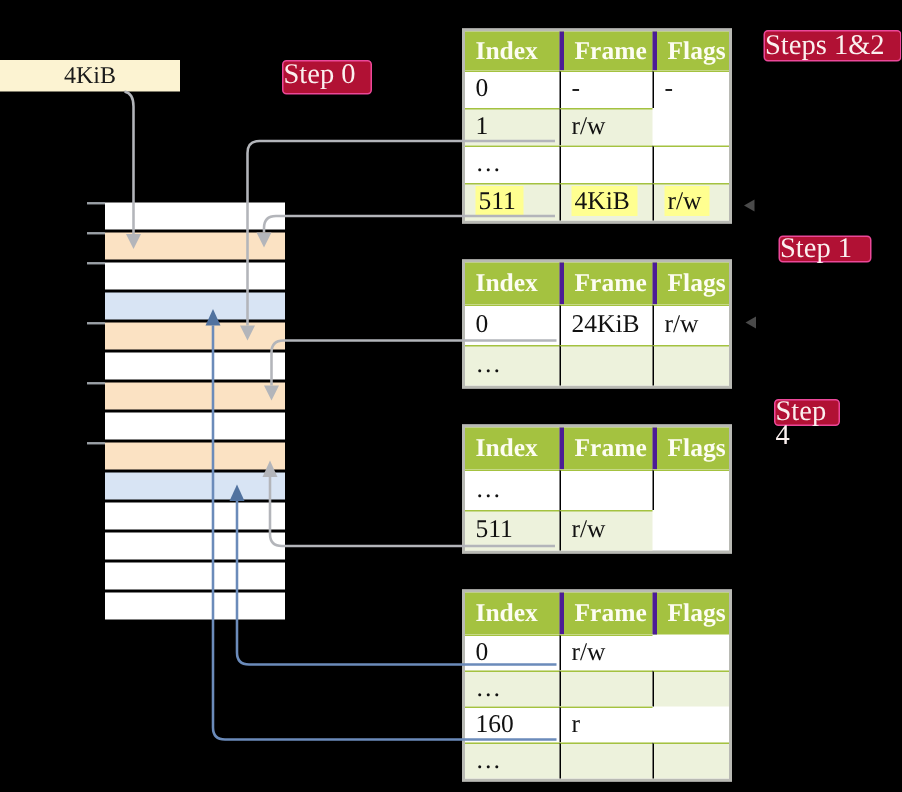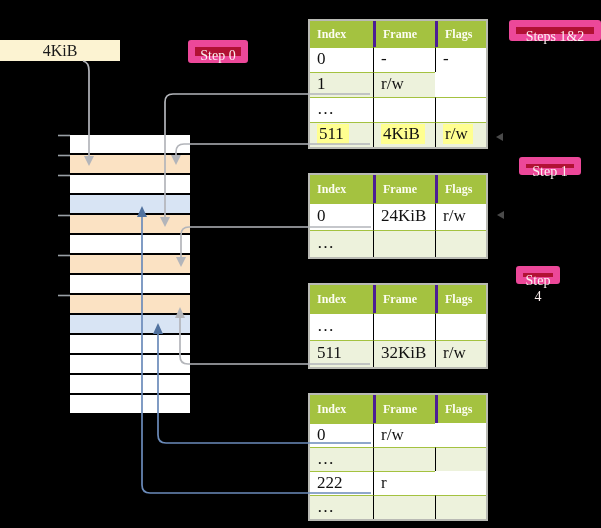--- a/index.html
+++ b/index.html
@@ -4,42 +4,42 @@
 <style>
   html,body{margin:0;padding:0;background:#000;}
   #stage{position:relative;width:601px;height:528px;background:#000;overflow:hidden;
          font-family:"Liberation Serif","DejaVu Serif",serif;}
 
   
   #reg{position:absolute;left:0;top:40px;width:120px;height:21px;background:#fcf3d2;
        color:#1a1a1a;font-size:16px;line-height:21px;text-align:center;}
 
   
-  .badge{position:absolute;background:#b11134;border:7px solid #ec4899;box-sizing:border-box;
-         color:#fbf0ef;font-size:14px;text-align:center;border-radius:3px;}
+  .badge{position:absolute;background:#b11134;border:1px solid #ec4899;box-sizing:border-box;
+         color:#fbf0ef;font-size:19px;text-align:left;border-radius:3px;}
   #badge-step0 {left:188px;top:40px;width:60px;height:23px;line-height:17px;}
   #badge-steps12{left:509px;top:20px;width:92px;height:21px;line-height:19px;}
   #badge-step3 {left:519px;top:157px;width:62px;height:18px;line-height:16px;}
   #badge-step4 {left:516px;top:266px;width:44px;height:18px;line-height:16px;}
 
   
   #memory{position:absolute;left:70px;top:135px;width:120px;}
   .mrow{height:18px;margin-bottom:2px;}
   .mrow[data-fill="white"]{background:#ffffff;}
   .mrow[data-fill="orange"]{background:#fbe2c3;}
   .mrow[data-fill="blue"]{background:#d8e4f4;}
 
   
   .ptable{position:absolute;left:308px;width:176px;border:2px solid #b9bab4;background:#fff;}
   .t1{top:19px; --hh:26px;--rh:25px;}
   .t2{top:173px;--hh:28px;--rh:27px;}
   .t3{top:283px;--hh:28px;--rh:27px;}
   .t4{top:393px;--hh:28px;--rh:24px;}
   .thead,.trow{display:grid;grid-template-columns:63px 62px 51px;}
-  .hc{background:#a4c240;color:#fdfdf2;font-weight:bold;font-size:12px;height:var(--hh);
+  .hc{background:#a4c240;color:#fdfdf2;font-weight:bold;font-size:17px;height:var(--hh);
       line-height:var(--hh);padding-left:7px;box-sizing:border-box;}
   .hc + .hc{border-left:3px solid #4c1d95;}
   .tc{font-size:17px;height:var(--rh);line-height:calc(var(--rh) - 3px);padding-left:7px;
       box-sizing:border-box;border-top:1.5px solid #a4c240;color:#111;overflow:hidden;}
   .tc + .tc{border-left:1.5px solid #000;}
   .trow.even .tc{background:#ffffff;}
   .trow.odd  .tc{background:#edf2dc;}
   .hl{background:#ffff90;padding:0 5px 1px 2px;}
 
   
@@ -125,42 +125,41 @@
       <div class="hc">Frame</div>
       <div class="hc">Flags</div>
     </div>
     <div class="trow even">
       <div class="tc">…</div>
       <div class="tc"></div>
       <div class="tc"></div>
     </div>
     <div class="trow odd">
       <div class="tc">511</div>
-      <div class="tc">32KiB</div>
       <div class="tc">r/w</div>
     </div>
   </div>
 
   <div class="ptable t4">
     <div class="thead">
       <div class="hc">Index</div>
       <div class="hc">Frame</div>
       <div class="hc">Flags</div>
     </div>
     <div class="trow even">
       <div class="tc">0</div>
       <div class="tc">r/w</div>
     </div>
     <div class="trow odd">
       <div class="tc">…</div>
       <div class="tc"></div>
       <div class="tc"></div>
     </div>
     <div class="trow even">
-      <div class="tc">222</div>
+      <div class="tc">160</div>
       <div class="tc">r</div>
     </div>
     <div class="trow odd">
       <div class="tc">…</div>
       <div class="tc"></div>
       <div class="tc"></div>
     </div>
   </div>
 
   <svg id="overlay" width="601" height="528" viewBox="0 0 601 528">

